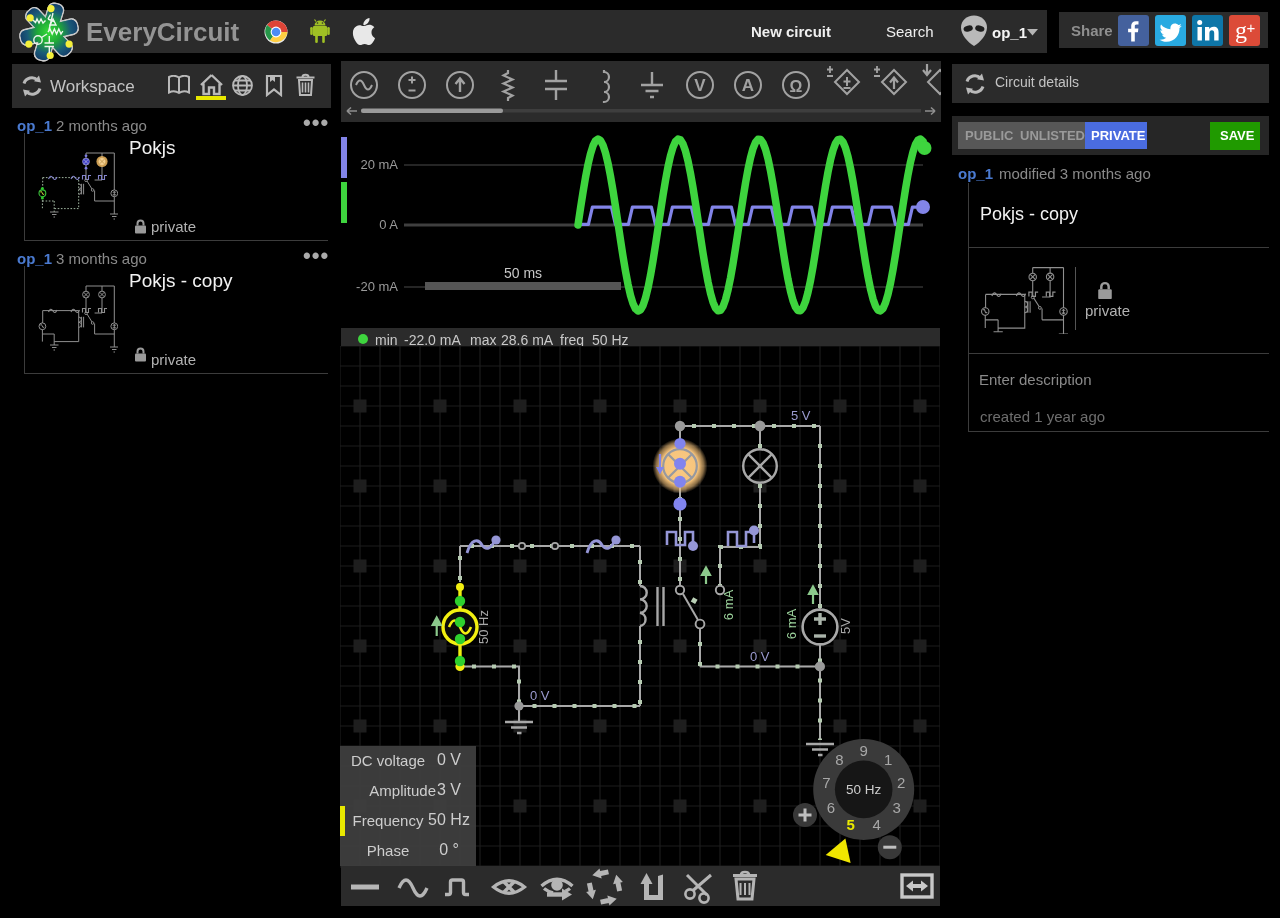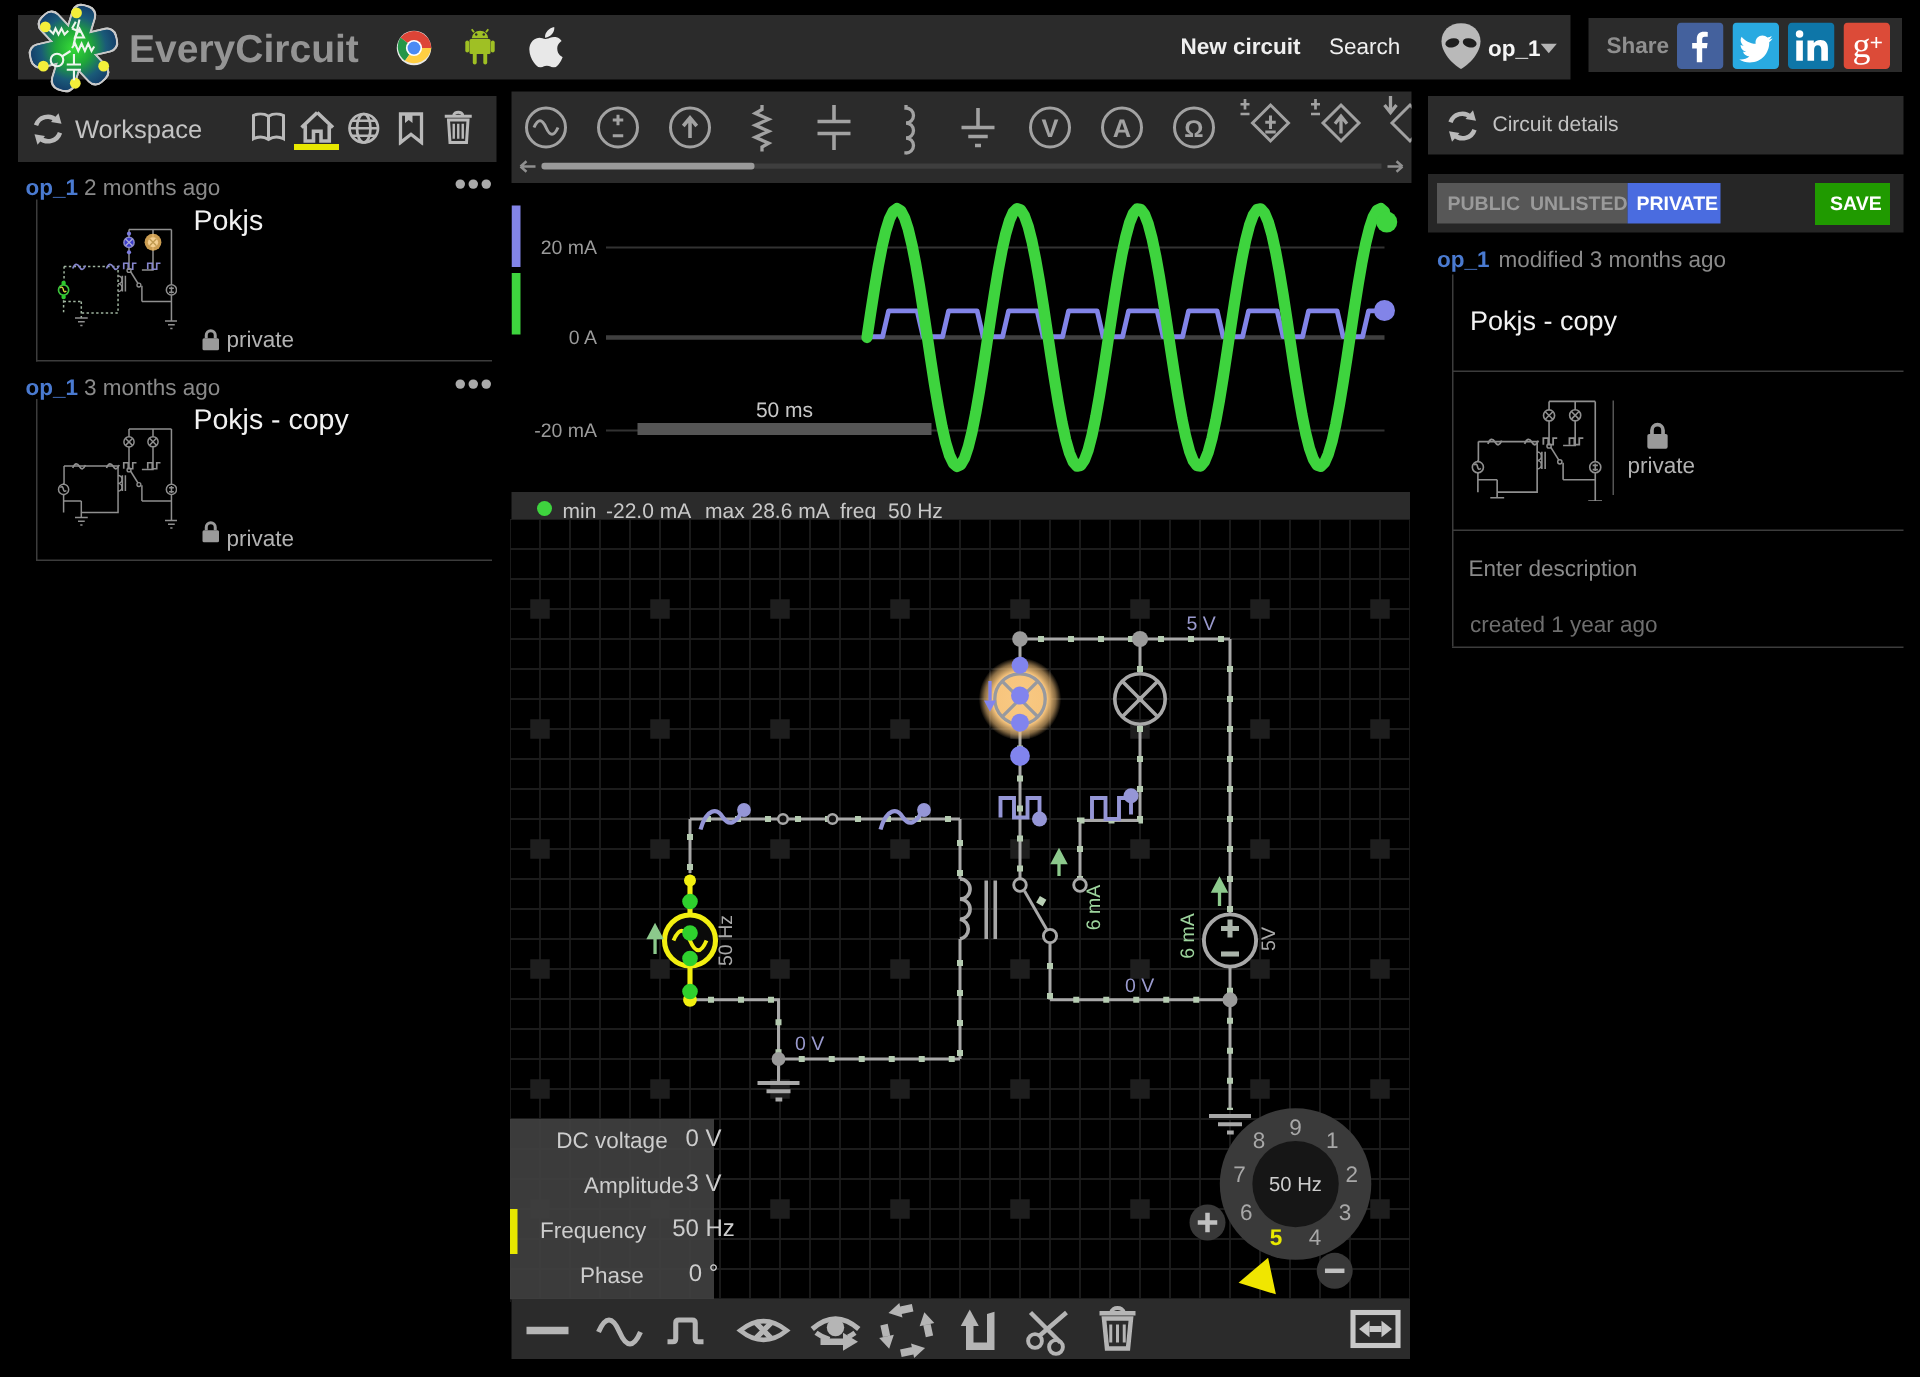--- a/index.html
+++ b/index.html
@@ -81,21 +81,21 @@
     <circle cx="15.5" cy="5" r="0.8" fill="#2b2b2b"></circle>
 </svg>
 
 <svg class="abs" style="left:352px;top:17px" width="25" height="28" viewBox="0 0 25 28">
 <g fill="#e8e8e8">
 <path d="M17.5,1 c0.3,1.8 -0.5,3.6 -1.6,4.9 c-1.1,1.3 -2.9,2.3 -4.5,2.2 c-0.3,-1.7 0.6,-3.5 1.6,-4.6 C14.1,2.2 16,1.2 17.5,1 Z"></path>
 <path d="M12.4,8.8 c1.5,0 3-1.1 5-1.1 c0.9,0 3.4,0.2 5,2.6 c-0.1,0.1 -3,1.8 -2.9,5.2 c0,4.1 3.5,5.5 3.6,5.5 c0,0.1 -0.6,1.9 -1.9,3.8 c-1.1,1.6 -2.3,3.2 -4.1,3.2 c-1.8,0 -2.4,-1.1 -4.5,-1.1 c-2,0 -2.7,1.1 -4.4,1.1 c-1.8,0.1 -3.1,-1.7 -4.3,-3.3 C1.5,21.4 -0.4,15.7 2,11.6 c1.2,-2 3.3,-3.3 5.6,-3.4 c1.7,0 3.4,1.2 4.8,0.6 Z"></path>
 </g>
 </svg>
 
-<div class="abs" style="left:787px;top:23px;font-size:15px;font-weight:bold;color:#efefef">New circuit</div>
+<div class="abs" style="left:751px;top:23px;font-size:15px;font-weight:bold;color:#efefef">New circuit</div>
 <div class="abs" style="left:886px;top:23px;font-size:15px;font-weight:normal;color:#efefef">Search</div>
 
 <svg class="abs" style="left:959px;top:15px" width="30" height="32" viewBox="0 0 30 32">
 <path d="M15,0.5 C22.5,0.5 28,5.5 28,12.5 C28,20 21,27.5 15,31 C9,27.5 2,20 2,12.5 C2,5.5 7.5,0.5 15,0.5 Z" fill="#b9b9b9"></path>
 <ellipse cx="9.2" cy="13.6" rx="4.7" ry="3" fill="#1e1e1e" transform="rotate(-14 9.2 13.6)"></ellipse>
 <ellipse cx="20.8" cy="13.6" rx="4.7" ry="3" fill="#1e1e1e" transform="rotate(14 20.8 13.6)"></ellipse>
 </svg>
 <div class="abs" style="left:992px;top:24px;font-size:15px;font-weight:bold;color:#f5f5f5">op_1</div>
 <svg class="abs" style="left:1027px;top:29px" width="11" height="7" viewBox="0 0 11 7">
     <path d="M0,0 h11 l-5.5,6.5 z" fill="#b5b5b5"></path>
@@ -531,26 +531,26 @@
 </g>
 <path d="M505.4,492.5 L510.6,516.9 L485.7,509.1 Z" fill="#f0e600"></path>
 <circle cx="465" cy="469" r="12" fill="#383838"></circle>
 <path d="M458.5,469 h13 M465,462.5 v13" stroke="#c0c0c0" stroke-width="3"></path>
 <circle cx="549.8" cy="501.2" r="12" fill="#383838"></circle>
 <path d="M543.3,501.2 h13" stroke="#c0c0c0" stroke-width="3"></path>
 </svg>
 
 <div class="abs" style="left:340px;top:746px;width:136px;height:120px;background:rgba(64,64,64,0.92)"></div>
 <div class="abs" style="left:340px;top:806px;width:5px;height:30px;background:#e8e800"></div>
-<div class="abs" style="left:360px;top:746px;width:136px;height:120px;color:#cdcdcd;font-size:15px">
+<div class="abs" style="left:340px;top:746px;width:136px;height:120px;color:#cdcdcd;font-size:15px">
 <div style="position:absolute;left:0;top:6px;width:96px;text-align:center">DC voltage</div>
     <div style="position:absolute;left:81px;top:5px;width:56px;text-align:center;font-size:16px">0 V</div>
 <div style="position:absolute;left:0;top:36px;width:96px;text-align:right">Amplitude</div>
     <div style="position:absolute;left:81px;top:35px;width:56px;text-align:center;font-size:16px">3 V</div>
-<div style="position:absolute;left:0;top:66px;width:96px;text-align:left">Frequency</div>
+<div style="position:absolute;left:0;top:66px;width:96px;text-align:center">Frequency</div>
     <div style="position:absolute;left:81px;top:65px;width:56px;text-align:center;font-size:16px">50 Hz</div>
 <div style="position:absolute;left:0;top:96px;width:96px;text-align:center">Phase</div>
     <div style="position:absolute;left:81px;top:95px;width:56px;text-align:center;font-size:16px">0 °</div>
 </div>
 
 <div class="abs" style="left:341px;top:866px;width:599px;height:40px;background:#2b2b2b"></div>
 <svg class="abs" style="left:341px;top:866px" width="599" height="40" viewBox="0 0 599 40">
 <g stroke="#b5b5b5" fill="none">
 <path d="M10,21 h28" stroke-width="5"></path>
 <path d="M58,22 q7,-16 14,0 q7,16 14,0" stroke-width="3.4"></path>

